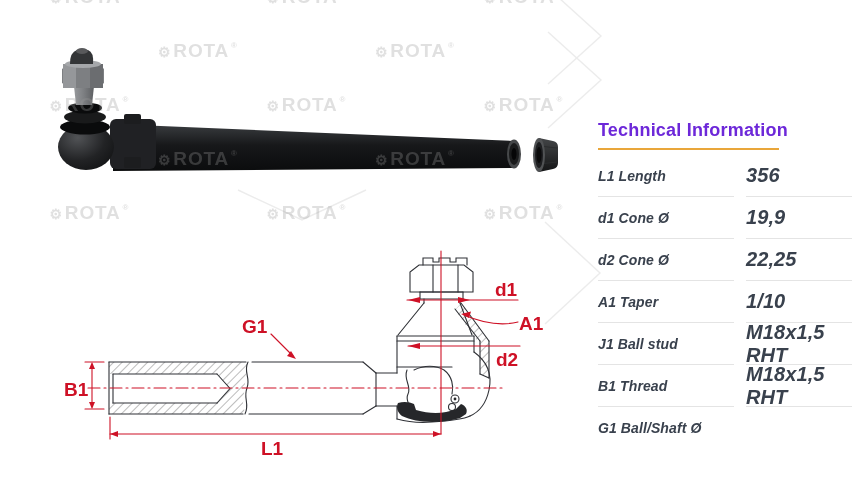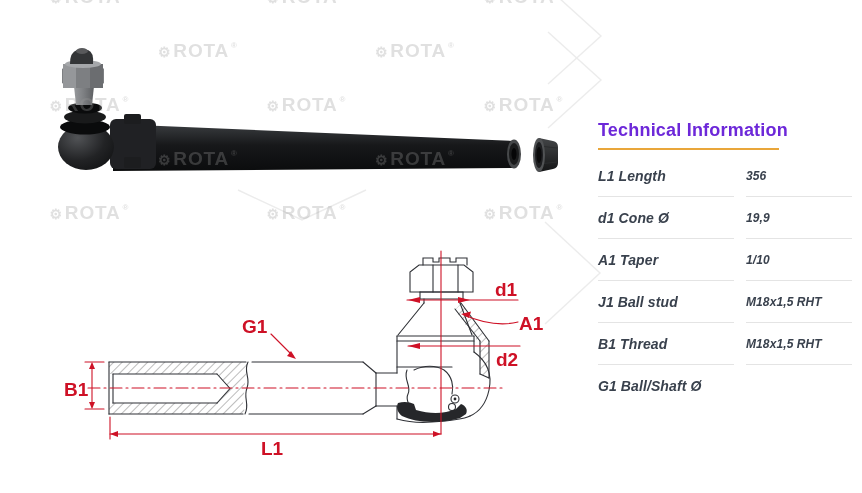--- a/index.html
+++ b/index.html
@@ -28,21 +28,21 @@
   .panel{position:absolute;left:598px;top:120px;width:254px;z-index:4;color:#39414D;}
   .panel-title{font-size:18px;font-weight:bold;letter-spacing:.2px;color:#6d28d9;}
   .panel-underline{width:181px;height:2px;background:#E9A63A;margin-top:7px;}
   .spec-rows{margin-top:5px;}
   .spec-row{display:flex;height:42px;font-style:italic;}
   .spec-label{
     width:136px;display:flex;align-items:center;
     font-size:14px;font-weight:bold;letter-spacing:.1px;
   }
   .spec-gap{width:12px;}
-  .spec-value{flex:1;display:flex;align-items:center;font-size:12px;font-weight:bold;letter-spacing:.1px;text-align:right;}
+  .spec-value{flex:1;display:flex;align-items:center;font-size:20px;font-weight:bold;letter-spacing:.1px;}
   .spec-row.bordered .spec-label,
   .spec-row.bordered .spec-value{border-bottom:1px solid #E4E4E4;}
 </style>
 </head>
 <body>
 
 <svg class="art" width="862" height="493" viewBox="0 0 862 493">
   <defs>
     <pattern id="hatch" patternUnits="userSpaceOnUse" width="6" height="6" patternTransform="rotate(45)">
       <line x1="0" y1="0" x2="0" y2="6" stroke="#6a6a6a" stroke-width="0.9"></line>
@@ -291,20 +291,25 @@
       <div class="spec-label">L1 Length</div>
       <div class="spec-gap"></div>
       <div class="spec-value">356</div>
     </div>
     <div class="spec-row bordered">
       <div class="spec-label">d1 Cone Ø</div>
       <div class="spec-gap"></div>
       <div class="spec-value">19,9</div>
     </div>
     <div class="spec-row bordered">
+      <div class="spec-label">d2 Cone Ø</div>
+      <div class="spec-gap"></div>
+      <div class="spec-value">22,25</div>
+    </div>
+    <div class="spec-row bordered">
       <div class="spec-label">A1 Taper</div>
       <div class="spec-gap"></div>
       <div class="spec-value">1/10</div>
     </div>
     <div class="spec-row bordered">
       <div class="spec-label">J1 Ball stud</div>
       <div class="spec-gap"></div>
       <div class="spec-value">M18x1,5 RHT</div>
     </div>
     <div class="spec-row bordered">

